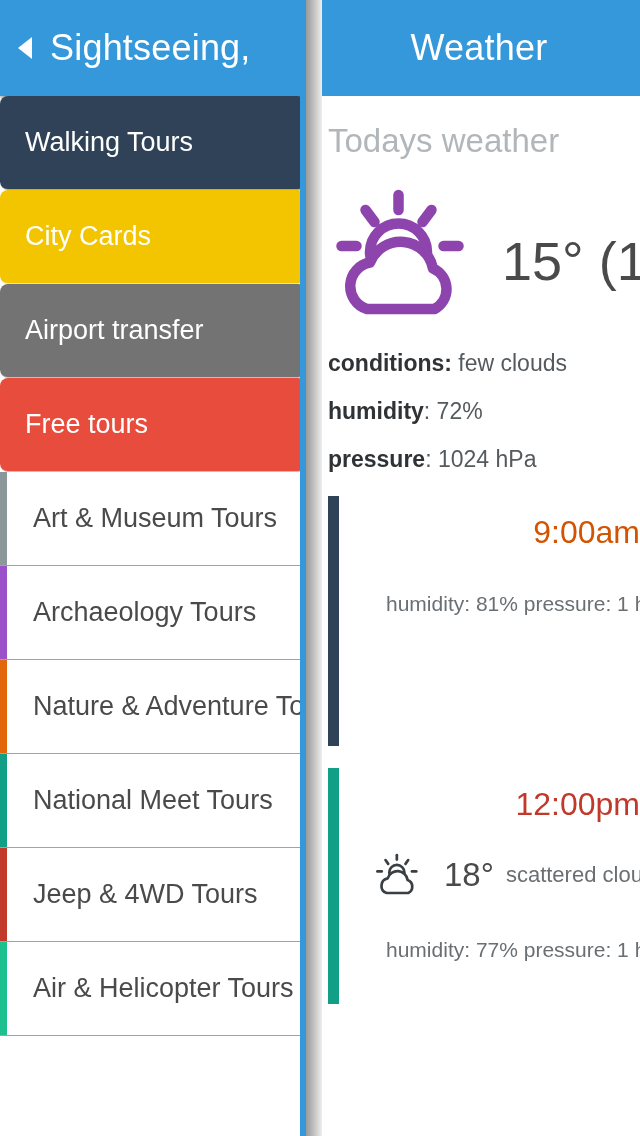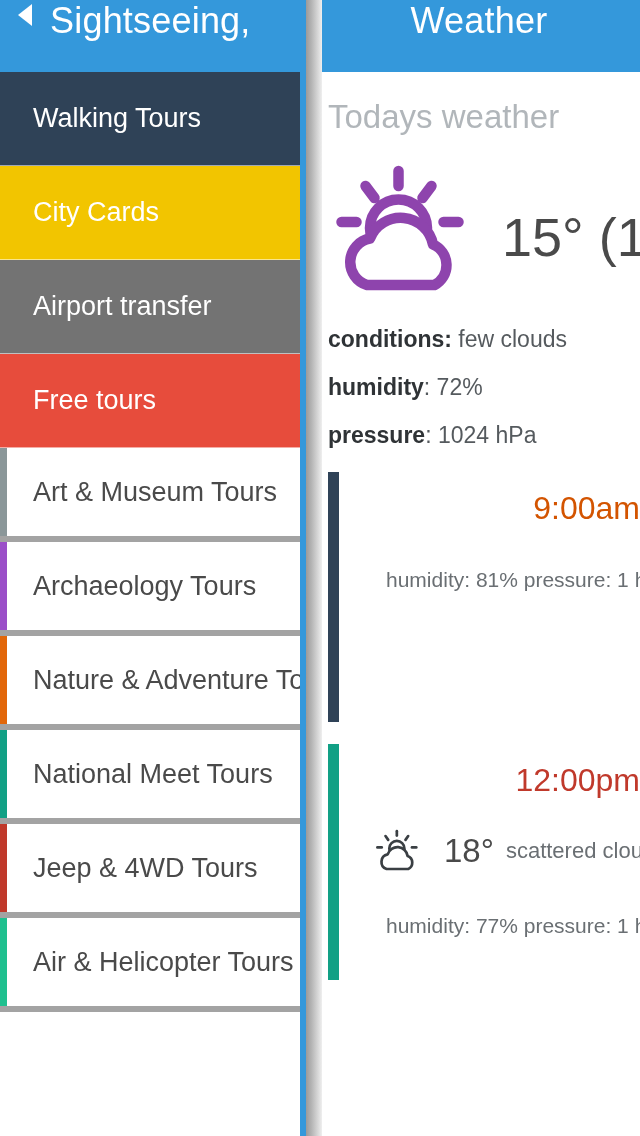--- a/index.html
+++ b/index.html
@@ -16,22 +16,22 @@
   #left-panel {
     position:absolute; left:0; top:0; width:306px; height:1136px;
     background:#ffffff; overflow:hidden;
     z-index:3;
   }
   #left-panel::after{
     content:""; position:absolute; right:0; top:0; width:6px; height:1136px;
     background:#3498db; z-index:9;
   }
   .navbar {
-    position:relative; height:72px; background:#3498db;
-    display:flex; align-items:flex-start;
+    position:relative; height:96px; background:#3498db;
+    display:flex; align-items:center;
     box-shadow:0 2px 3px rgba(0,0,0,.35);
   }
   #left-panel .navbar { padding-left:12px; }
   .back-arrow {
     width:26px; height:30px; flex:0 0 26px;
     display:flex; align-items:center; justify-content:center;
     margin-right:6px;
   }
   .back-arrow .tri {
     width:0; height:0;
@@ -43,33 +43,34 @@
     color:#ffffff; font-size:36px; font-weight:400;
     white-space:nowrap; letter-spacing:.2px;
   }
   #left-title { margin-left:6px; }
 
   .menu-scroll { position:relative; height:1048px; overflow:hidden; }
 
   .cat-tile {
     position:relative; height:94px;
     display:flex; align-items:center;
-    padding-left:33px;
+    padding-left:25px;
     border-bottom:1px solid rgba(255,255,255,.55);
+    border-radius:8px;
   }
   .cat-tile .cat-label {
     color:#ffffff; font-size:27px; font-weight:400; white-space:nowrap;
   }
 
   .list-row {
     position:relative; height:94px;
     background:#ffffff;
     display:flex; align-items:center;
     padding-left:33px;
-    border-bottom:6px solid #a3a3a3;
+    border-bottom:1px solid #a3a3a3;
     overflow:hidden;
   }
   .list-row .accent {
     position:absolute; left:0; top:0; bottom:0; width:7px;
   }
   .list-row .row-label {
     color:#4a4a4a; font-size:27px; font-weight:400; white-space:nowrap;
   }
 
   

